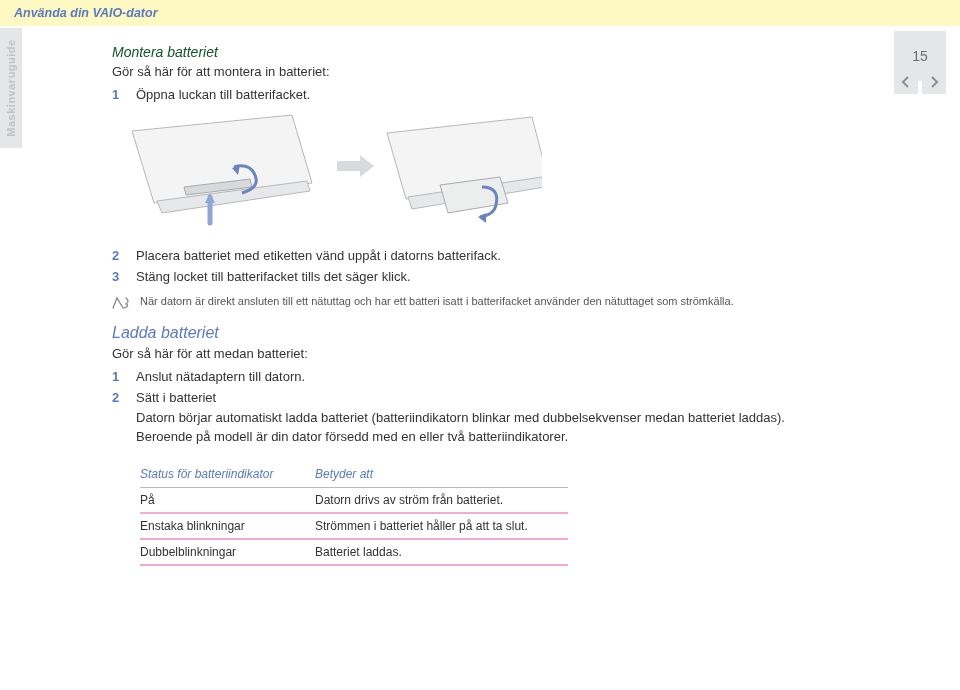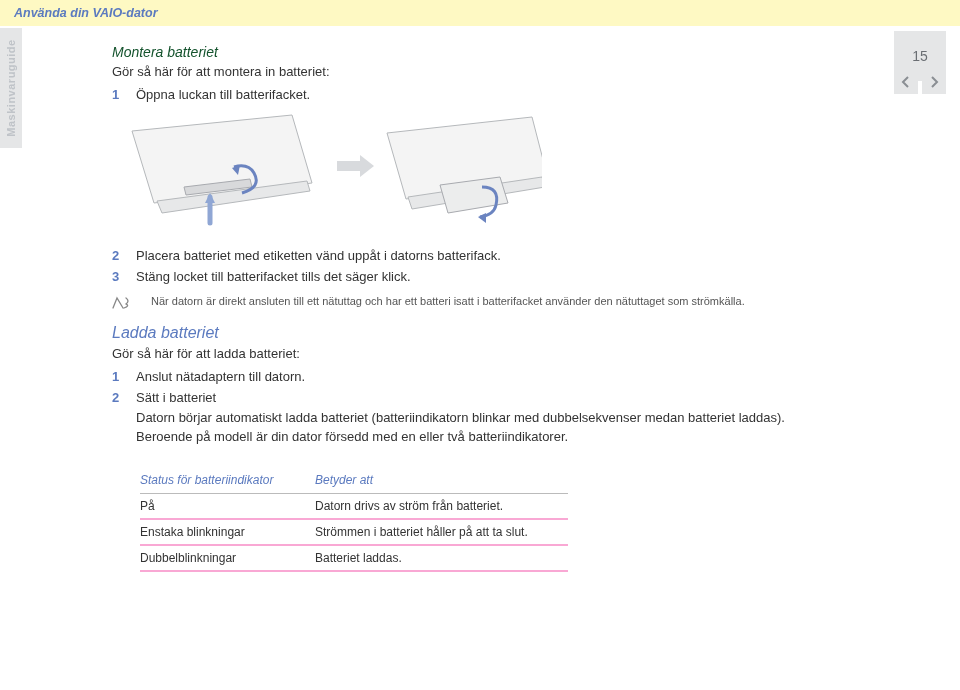--- a/index.html
+++ b/index.html
@@ -110,21 +110,21 @@
     font-weight: bold;
     min-width: 10px;
   }
   .illustration {
     margin-left: 10px;
     margin-top: 6px;
     margin-bottom: 10px;
   }
   .note-row {
     display: flex;
-    gap: 21px;
+    gap: 10px;
     align-items: flex-start;
     margin: 6px 0 14px 0;
     font-size: 11px;
     color: #555;
   }
   .note-icon {
     width: 18px;
     height: 14px;
     flex-shrink: 0;
     margin-top: 1px;
@@ -133,21 +133,21 @@
     color: #5b7abf;
     font-style: italic;
     font-size: 16px;
     font-weight: 500;
     margin-top: 8px;
     margin-bottom: 4px;
   }
   .step-body { flex: 1; }
   .table {
     margin-left: 28px;
-    margin-top: 22px;
+    margin-top: 16px;
     border-collapse: collapse;
     font-size: 12px;
   }
   .table th {
     color: #5b7abf;
     font-style: italic;
     font-weight: 500;
     text-align: left;
     padding: 4px 40px 6px 0;
     border-bottom: 1px solid #bbb;
@@ -240,21 +240,21 @@
   <div class="note-row">
     <span class="note-icon">
       <svg width="18" height="14" viewBox="0 0 18 14">
         <path d="M1 12 L5 2 L11 12 M14 2 q4 3 0 6 q4 2 -2 4" fill="none" stroke="#888" stroke-width="1.3" stroke-linecap="round"></path>
       </svg>
     </span>
     <span>När datorn är direkt ansluten till ett nätuttag och har ett batteri isatt i batterifacket använder den nätuttaget som strömkälla.</span>
   </div>
 
   <div class="subsection-title">Ladda batteriet</div>
-  <div class="intro-line">Gör så här för att ladda batteriet:</div>
+  <div class="intro-line">Gör så här för att medan batteriet:</div>
 
   <div class="step-list">
     <div class="step-item">
       <span class="step-num">1</span>
       <span class="step-body">Anslut nätadaptern till datorn.</span>
     </div>
     <div class="step-item">
       <span class="step-num">2</span>
       <span class="step-body">
         <span>Sätt i batteriet</span><br>

